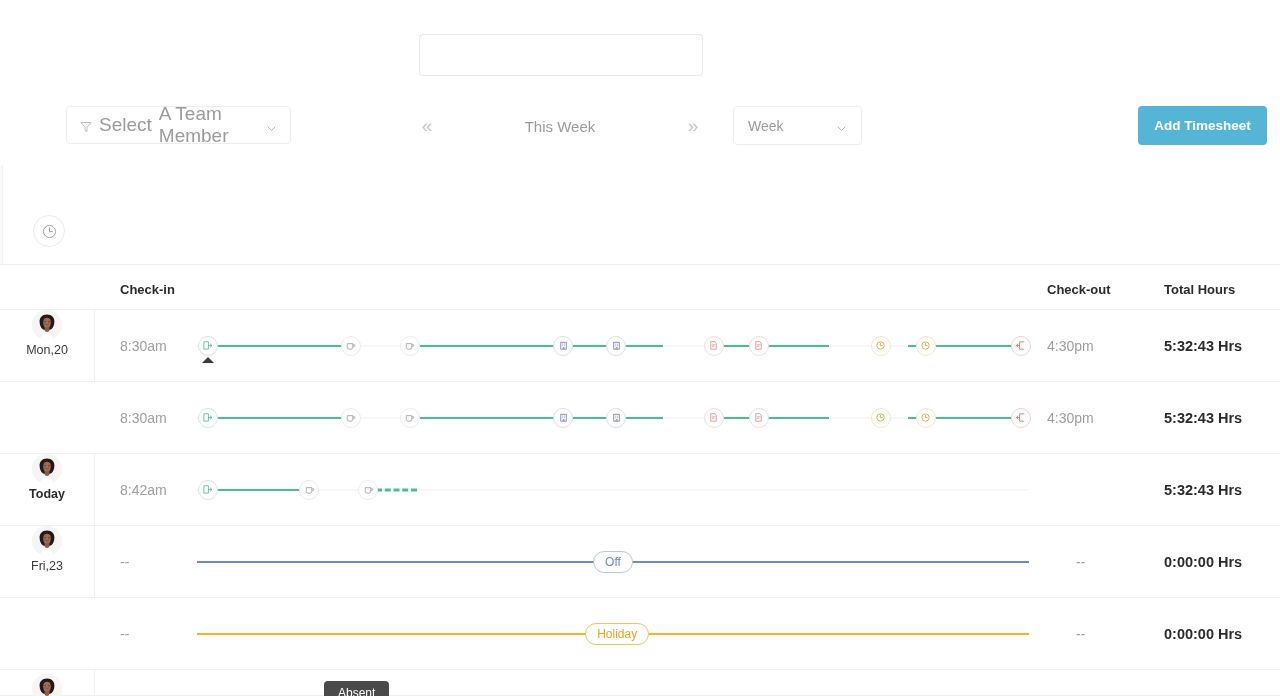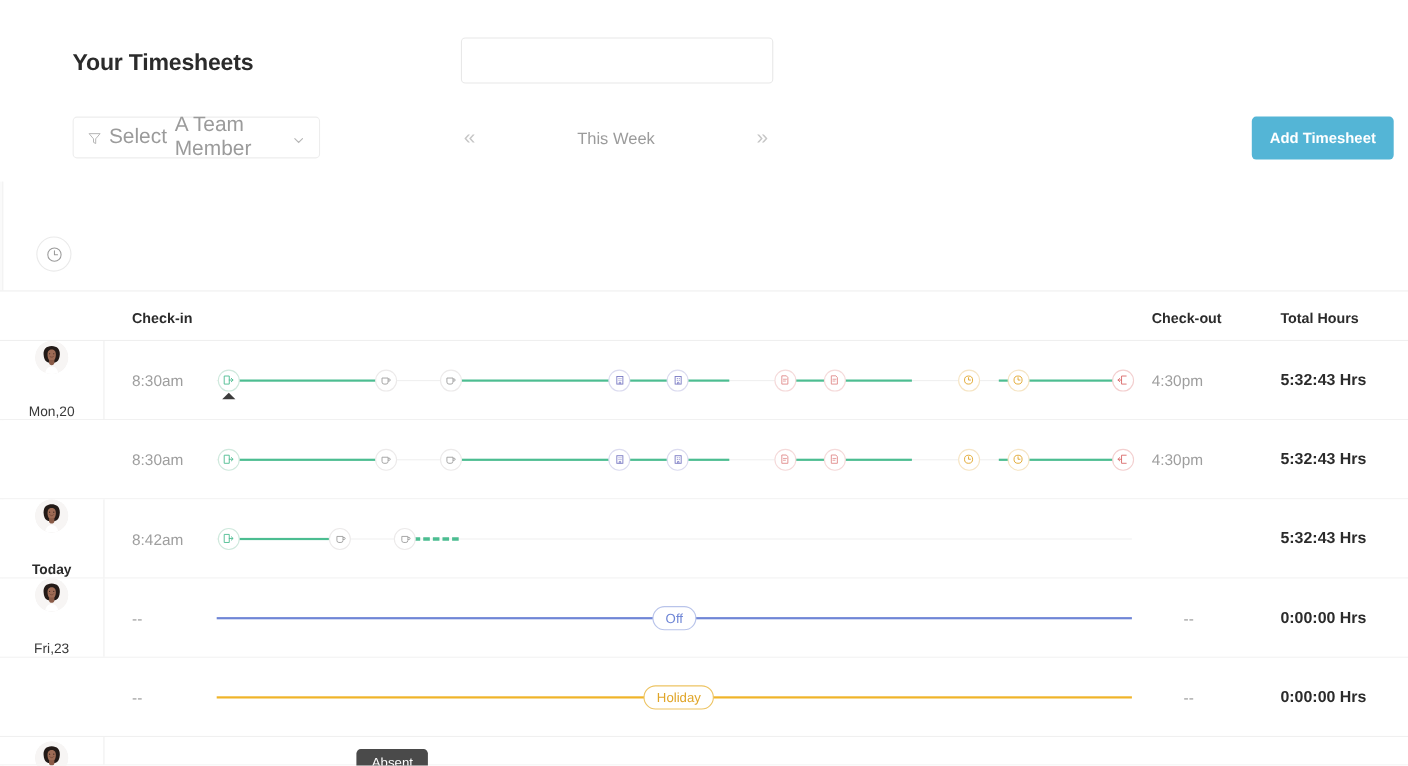--- a/index.html
+++ b/index.html
@@ -91,21 +91,21 @@
   .th-total    { left: 1164px; }
 
   .rows { position: absolute; left: 0; top: 310px; width: 1280px; }
   .row {
     position: relative; width: 1280px; height: 72px;
     border-bottom: 1px solid #f0f0f0; background: #fff;
   }
   .daycell {
     position: absolute; left: 0; top: 0; width: 95px; height: 100%;
     border-right: 1px solid #efefef;
-    display: flex; flex-direction: column; align-items: center; justify-content: space-between; gap: 3px;
+    display: flex; flex-direction: column; align-items: center; justify-content: flex-start; gap: 3px;
   }
   .avatar {
     width: 30px; height: 30px; border-radius: 50%;
     background: #f3f1f0; overflow: hidden; position: relative; flex: none;
   }
   .avatar svg { display: block; }
   .daylabel { font-size: 12.5px; color: #3a3a3a; }
   .daylabel.today { font-weight: bold; color: #2b2b2b; }
 
   .checkin {
@@ -171,21 +171,20 @@
 </style>
 </head>
 <body>
 
 <div class="page">
 
   <div class="left-edge"></div>
 
   <div class="header">
 
-    <div class="page-title">Your Timesheets</div>
 
     <input class="top-input" type="text" placeholder="" style="">
 
     <div class="member-filter">
       <span class="funnel">
         <svg viewBox="0 0 12 12" width="12" height="12">
           <path d="M1 1.5h10L7 6.2v4.3L5 9.4V6.2z" fill="none" stroke="#b5b5b5" stroke-width="0.9" stroke-linejoin="round"></path>
         </svg>
       </span>
       <span class="label">Select</span>
@@ -196,20 +195,28 @@
         </svg>
       </span>
     </div>
 
     <div class="week-nav">
       <div class="nav-arrow">«</div>
       <div class="week-label">This Week</div>
       <div class="nav-arrow">»</div>
     </div>
 
+    <div class="range-select">
+      <span class="val">Week</span>
+      <span class="chev">
+        <svg viewBox="0 0 11 11" width="11" height="11">
+          <path d="M2 4l3.5 3.5L9 4" fill="none" stroke="#b5b5b5" stroke-width="1" stroke-linecap="round"></path>
+        </svg>
+      </span>
+    </div>
 
     <button class="add-btn">Add Timesheet</button>
   </div>
 
   <div class="clock-circle">
     <svg viewBox="0 0 18 18" width="17" height="17">
       <circle cx="9" cy="9" r="6.4" fill="none" stroke="#9a9a9a" stroke-width="1"></circle>
       <path d="M9 5.2V9h3" fill="none" stroke="#9a9a9a" stroke-width="1" stroke-linecap="round"></path>
     </svg>
   </div>

